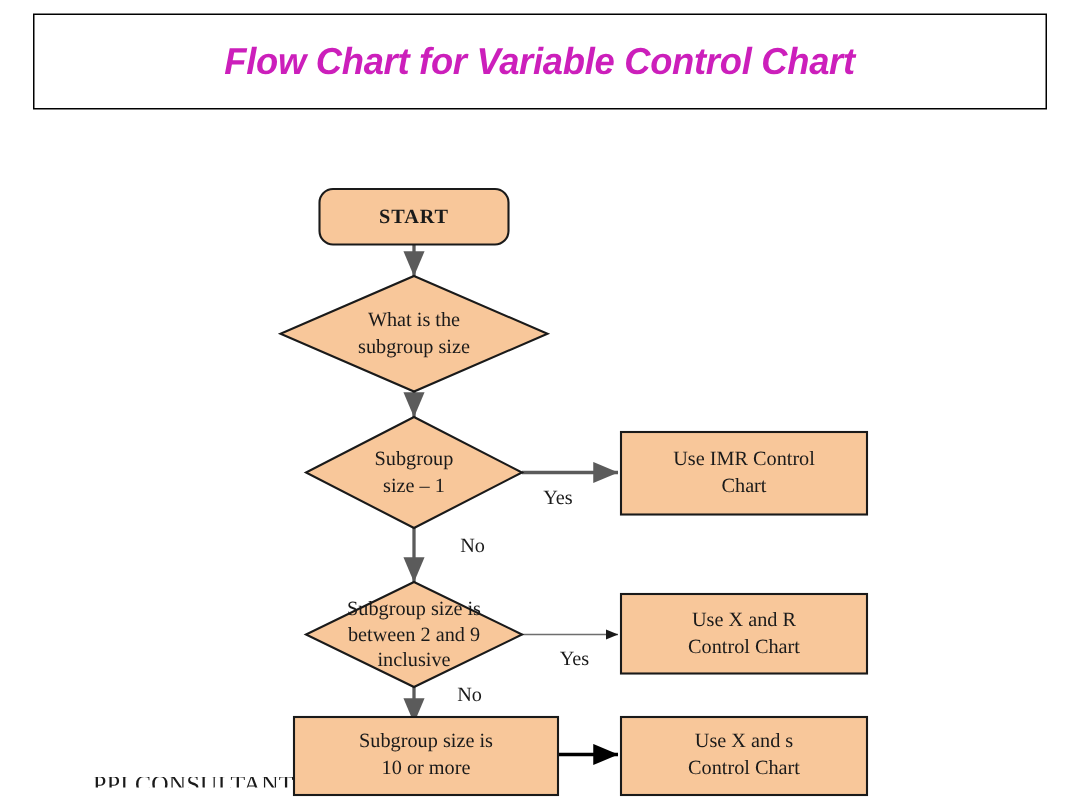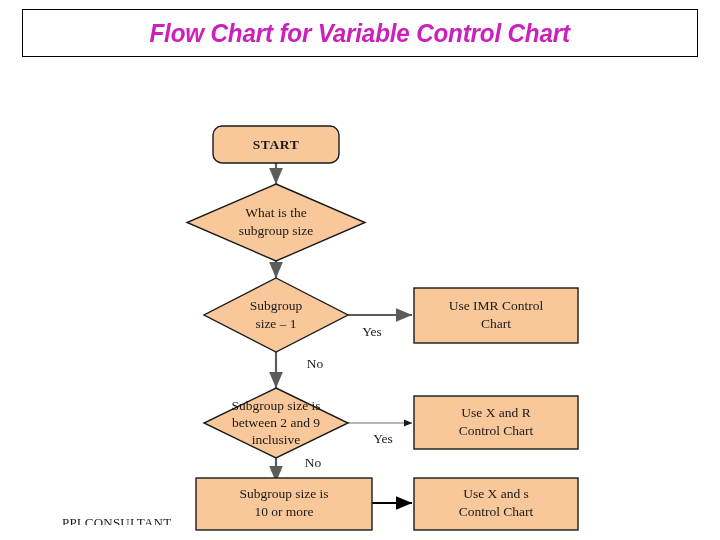--- a/index.html
+++ b/index.html
@@ -15,21 +15,21 @@
     overflow: hidden;
     font-family: "Liberation Sans", sans-serif;
   }
 
   
   #title-box {
     position: absolute;
     left: 22px;
     top: 9px;
     width: 676px;
-    height: 48px;
+    height: 64px;
     border: 1.5px solid #000000;
     background: #ffffff;
     box-sizing: border-box;
     display: flex;
     align-items: center;
     justify-content: center;
   }
   #title-text {
     color: #cc1fbb;
     font-family: "Liberation Sans", sans-serif;
@@ -113,21 +113,21 @@
     top: 518px;
     width: 160px;
     height: 7px;
     overflow: hidden;
   }
   #footer-text {
     position: absolute;
     left: 0;
     top: -3px;
     font-family: "Liberation Serif", serif;
-    font-size: 13px;
+    font-size: 16px;
     color: #1a1a1a;
     white-space: nowrap;
     letter-spacing: 0.2px;
   }
 </style>
 </head>
 <body>
 
 <div id="page">
 

